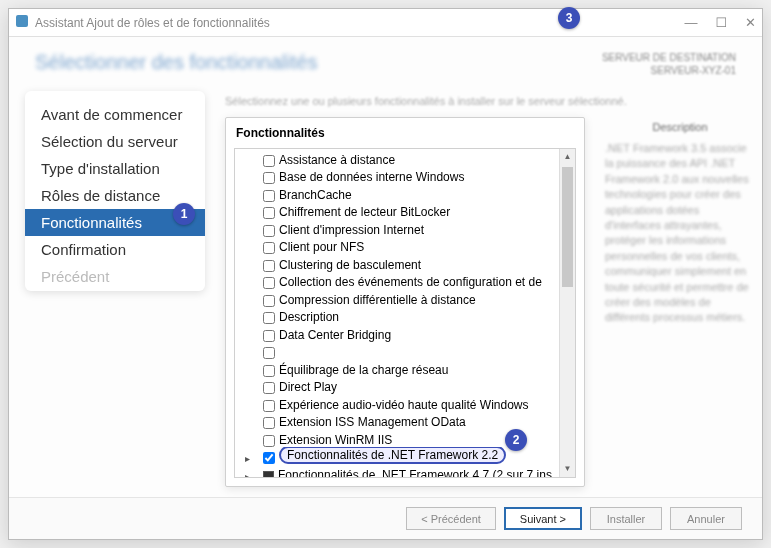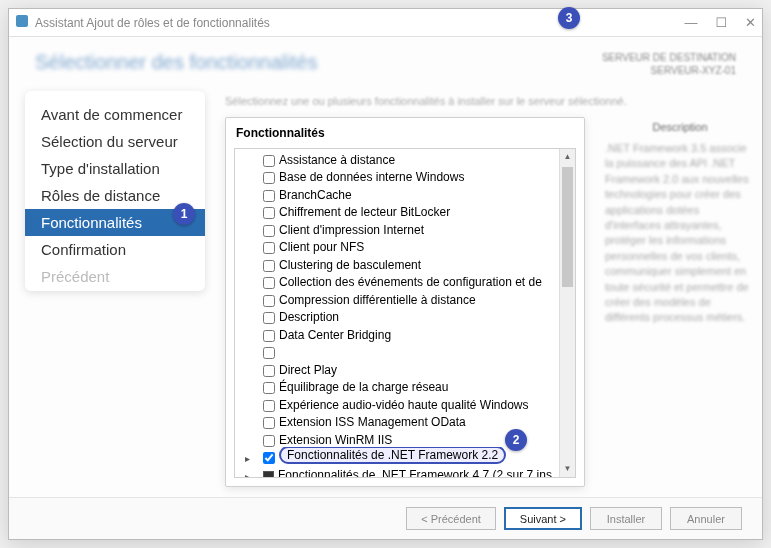--- a/index.html
+++ b/index.html
@@ -306,25 +306,25 @@
             </div>
             <div class="feature-row">
               <input type="checkbox" style="">
               <span class="label-wrap"><span>Data Center Bridging</span></span>
             </div>
             <div class="feature-row">
               <input type="checkbox" style="">
             </div>
             <div class="feature-row">
               <input type="checkbox" style="">
+              <span class="label-wrap"><span>Équilibrage de la charge réseau</span></span>
+            </div>
+            <div class="feature-row">
+              <input type="checkbox" style="">
               <span class="label-wrap"><span>Direct Play</span></span>
-            </div>
-            <div class="feature-row">
-              <input type="checkbox" style="">
-              <span class="label-wrap"><span>Équilibrage de la charge réseau</span></span>
             </div>
             <div class="feature-row">
               <input type="checkbox" style="">
               <span class="label-wrap"><span>Expérience audio-vidéo haute qualité Windows</span></span>
             </div>
             <div class="feature-row">
               <input type="checkbox" style="">
               <span class="label-wrap"><span>Extension ISS Management OData</span></span>
             </div>
             <div class="feature-row">

